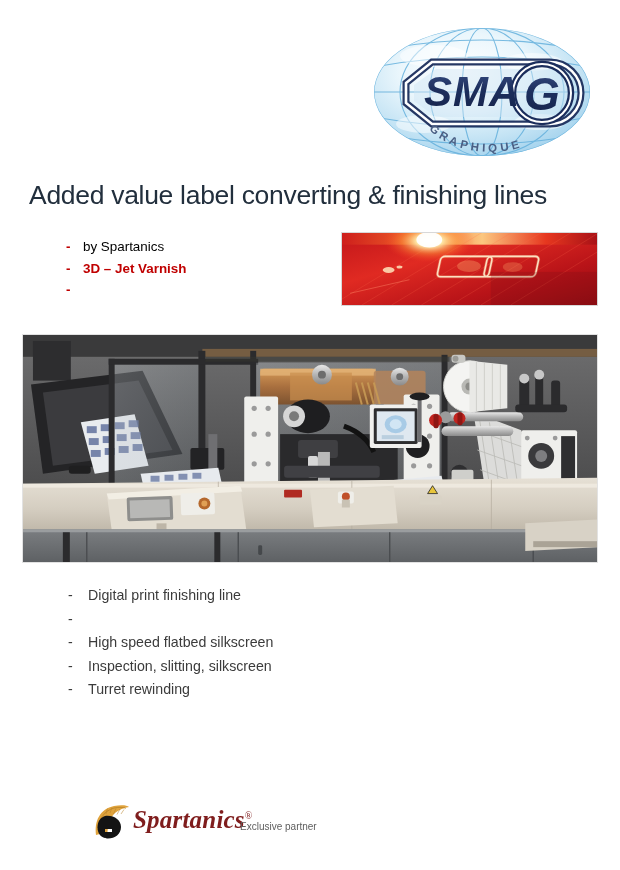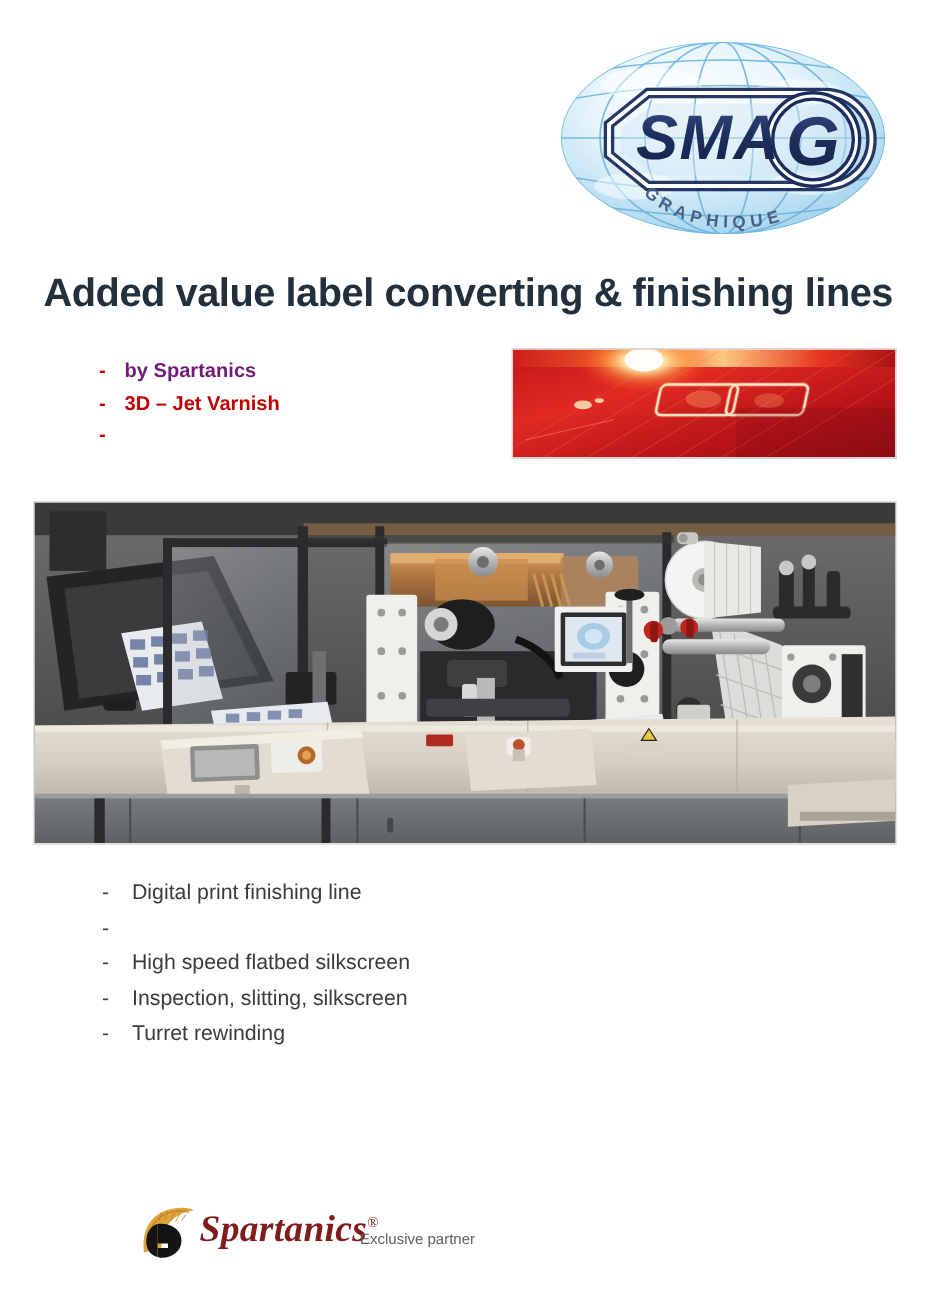--- a/index.html
+++ b/index.html
@@ -25,21 +25,21 @@
   }
   .logo-svg { display: block; width: 220px; height: 132px; }
 
   
   .page-title {
     position: absolute;
     left: 29px;
     top: 180px;
     width: 575px;
     font-size: 26.5px;
-    font-weight: bold;
+    font-weight: normal;
     color: #222f3d;
     letter-spacing: -0.3px;
     line-height: 1.15;
     white-space: nowrap;
   }
 
   
   .red-list {
     position: absolute;
     left: 66px;
@@ -55,22 +55,22 @@
     font-weight: bold;
     white-space: nowrap;
   }
   .red-dash {
     width: 17px;
     flex: 0 0 17px;
     color: #c00000;
     font-weight: bold;
   }
   .red-item .normal {
-    color: #701a75;
-    font-weight: bold;
+    color: #000000;
+    font-weight: normal;
   }
 
   
   .laser-photo {
     position: absolute;
     left: 341px;
     top: 232px;
     width: 257px;
     height: 74px;
     overflow: hidden;

